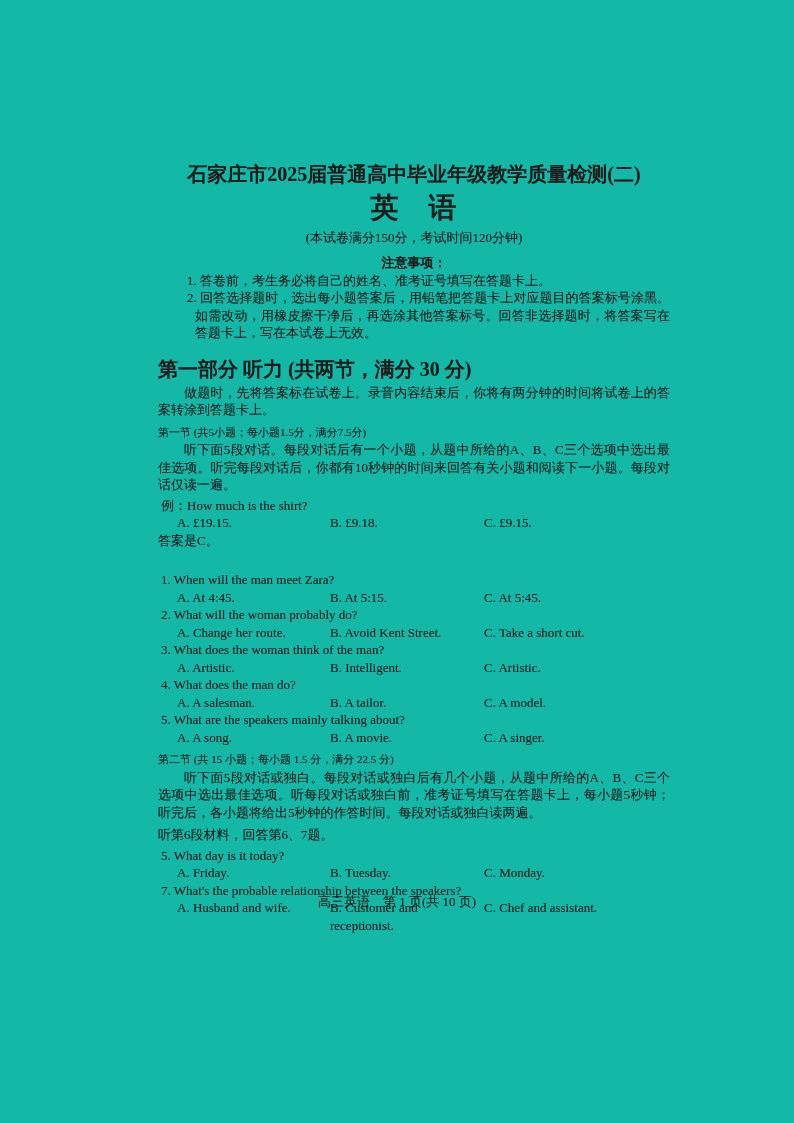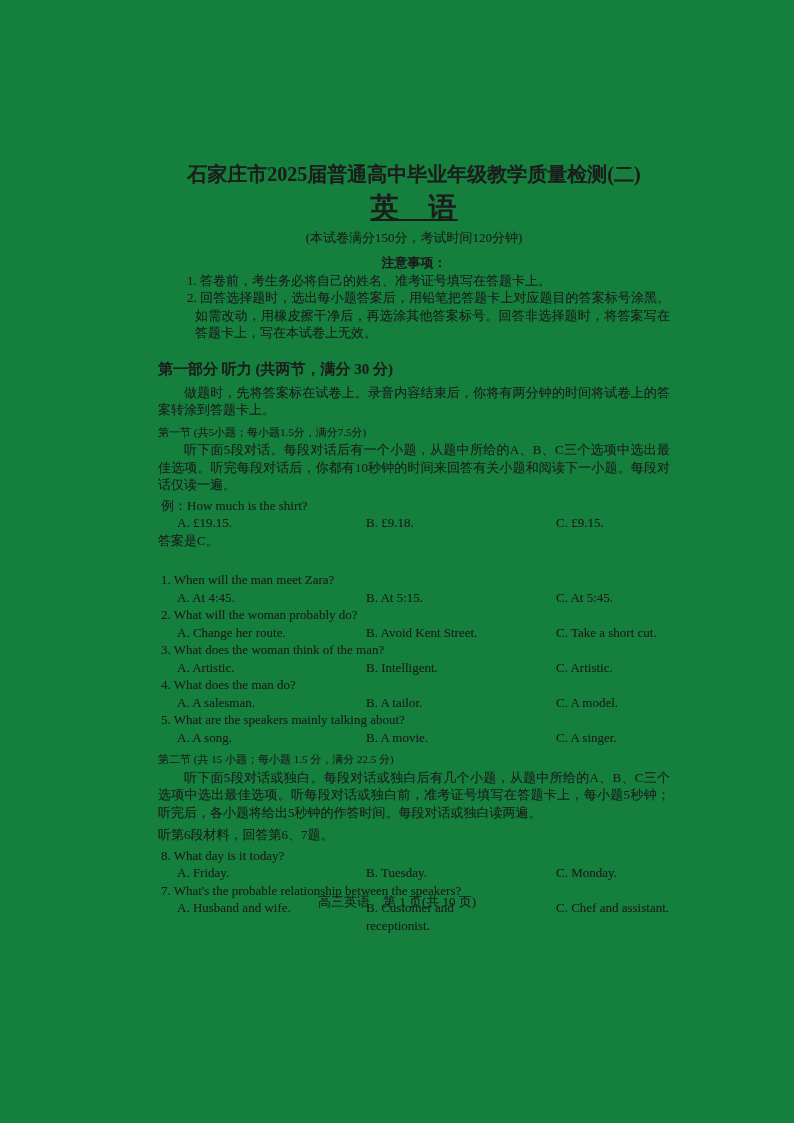--- a/index.html
+++ b/index.html
@@ -1,20 +1,20 @@
 <!DOCTYPE html>
 <html><head>
 <meta charset="utf-8">
 <style>
   html, body { margin: 0; padding: 0; background: #ffffff; }
   .page {
     position: relative;
     width: 794px;
     height: 1123px;
-    background: #15803d;
+    background: #14b8a6;
     overflow: hidden;
     font-family: "Liberation Serif", serif;
     color: #1c1c1c;
     text-shadow: 0 0 0.5px rgba(28,28,28,0.35);
   }
   .content {
     position: absolute;
     left: 158px;
     top: 163px;
     width: 512px;
@@ -27,49 +27,47 @@
     font-weight: bold;
     line-height: 23px;
     white-space: nowrap;
   }
   .doc-subject {
     font-size: 28px;
     font-weight: bold;
     line-height: 33px;
     margin-top: 5px;
     letter-spacing: 1px;
-    text-decoration: underline;
   }
   .doc-info { font-size: 13px; line-height: 17px; margin-top: 5px; }
   .notice-heading { font-weight: bold; margin-top: 8px; text-align: center; }
   .notice-item {
     padding-left: 37px;
     text-indent: -8px;
     text-align: justify;
   }
   .part-heading {
-    font-size: 15px;
+    font-size: 20px;
     font-weight: bold;
     line-height: 20px;
     margin-top: 17px;
   }
   .para {
     text-indent: 2em;
     text-align: justify;
     margin-top: 5px;
   }
   .section-heading { margin-top: 5px; font-size: 11px; }
   .section-instructions { text-indent: 2em; text-align: justify; }
   .example-block { margin-top: 3px; }
   .q-text { margin-left: 3px; }
   .q-options {
     display: grid;
     grid-template-columns: 153px 154px 1fr;
     padding-left: 19px;
-    gap: 36px;
   }
   .questions-list { margin-top: 22px; }
   .material-note { margin-top: 5px; }
   .questions-list-2 { margin-top: 3px; }
   .page-footer {
     position: absolute;
     top: 893px;
     left: 0;
     width: 794px;
     text-align: center;
@@ -153,21 +151,21 @@
         </div>
       </div>
     </div>
 
     <div class="section-heading">第二节 (共 15 小题；每小题 1.5 分，满分 22.5 分)</div>
     <div class="section-instructions">听下面5段对话或独白。每段对话或独白后有几个小题，从题中所给的A、B、C三个选项中选出最佳选项。听每段对话或独白前，准考证号填写在答题卡上，每小题5秒钟；听完后，各小题将给出5秒钟的作答时间。每段对话或独白读两遍。</div>
     <div class="material-note">听第6段材料，回答第6、7题。</div>
 
     <div class="questions-list-2">
       <div>
-        <div class="q-text">8. What day is it today?</div>
+        <div class="q-text">5. What day is it today?</div>
         <div class="q-options">
           <span>A. Friday.</span>
           <span>B. Tuesday.</span>
           <span>C. Monday.</span>
         </div>
       </div>
       <div>
         <div class="q-text">7. What's the probable relationship between the speakers?</div>
         <div class="q-options">
           <span>A. Husband and wife.</span>

